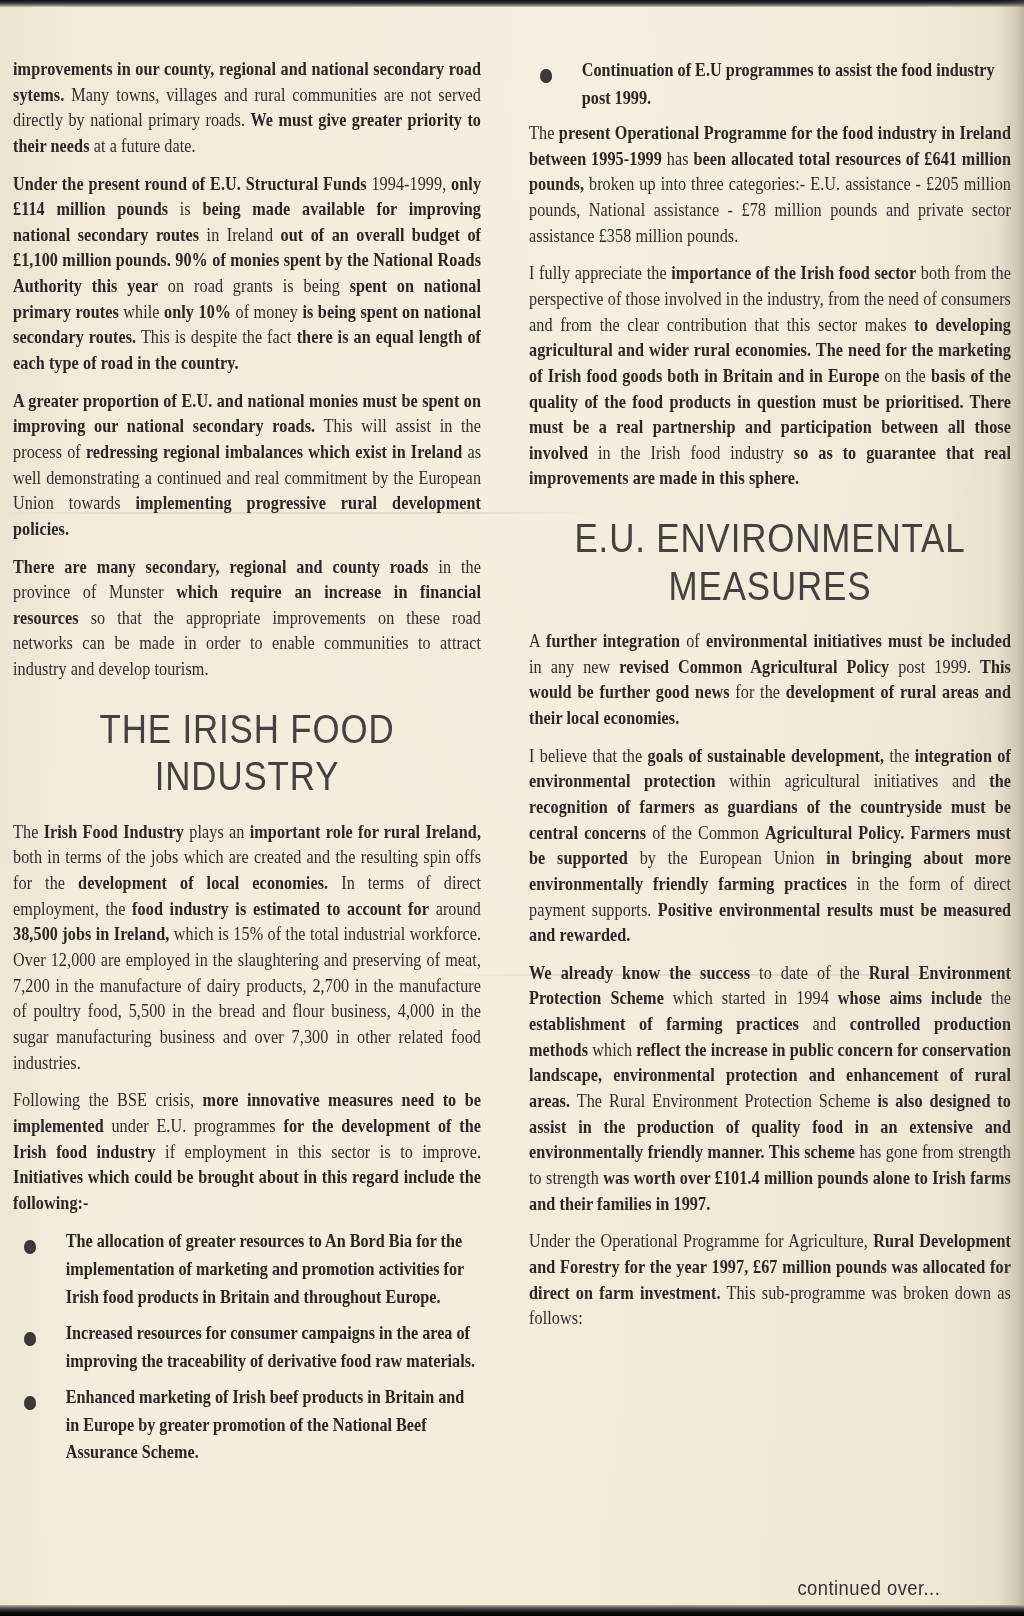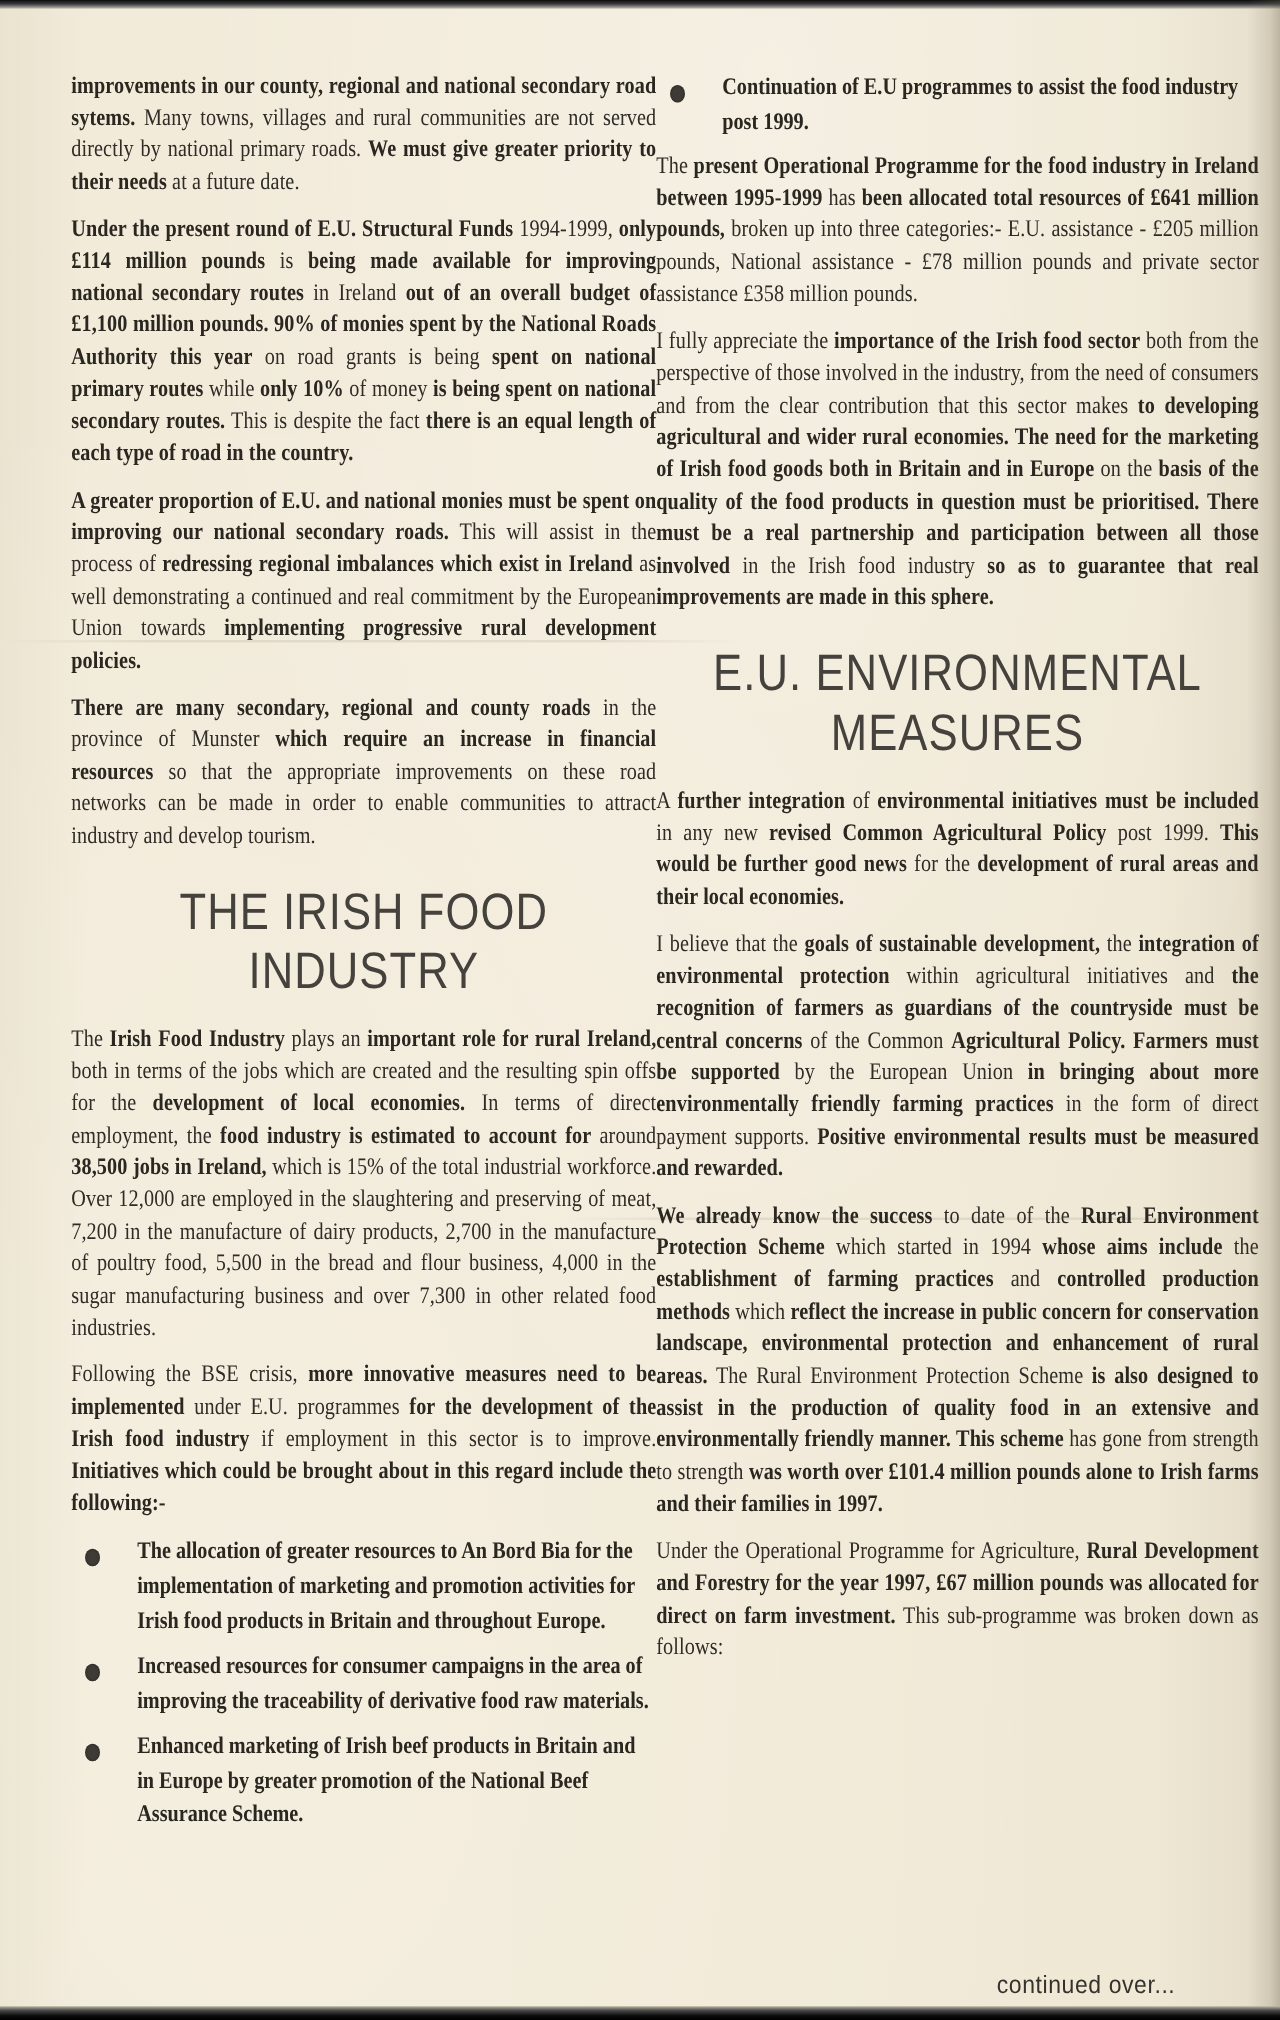--- a/index.html
+++ b/index.html
@@ -38,21 +38,21 @@
     opacity:.5;
   }
   .crease-1{top:512px;left:0;width:58%;}
   .crease-2{top:974px;left:44%;width:56%;}
   .edge-shadow{
     position:absolute;top:0;bottom:0;right:0;width:26px;pointer-events:none;
     background:linear-gradient(90deg, rgba(120,110,90,0) 0%, rgba(120,110,90,0.18) 70%, rgba(100,92,74,0.32) 100%);
   }
   .columns{
     position:absolute;top:56px;left:13px;right:13px;bottom:24px;
-    display:flex;margin-left:44px;
+    display:flex;justify-content:space-between;
   }
   .col-left{width:468px;}
   .col-right{width:482px;}
   .col-inner{
     transform-origin:0 0;
   }
   .col-left .col-inner{width:550px;transform:scaleX(0.851);}
   .col-right .col-inner{width:566px;transform:scaleX(0.8516);}
 
   .para{

